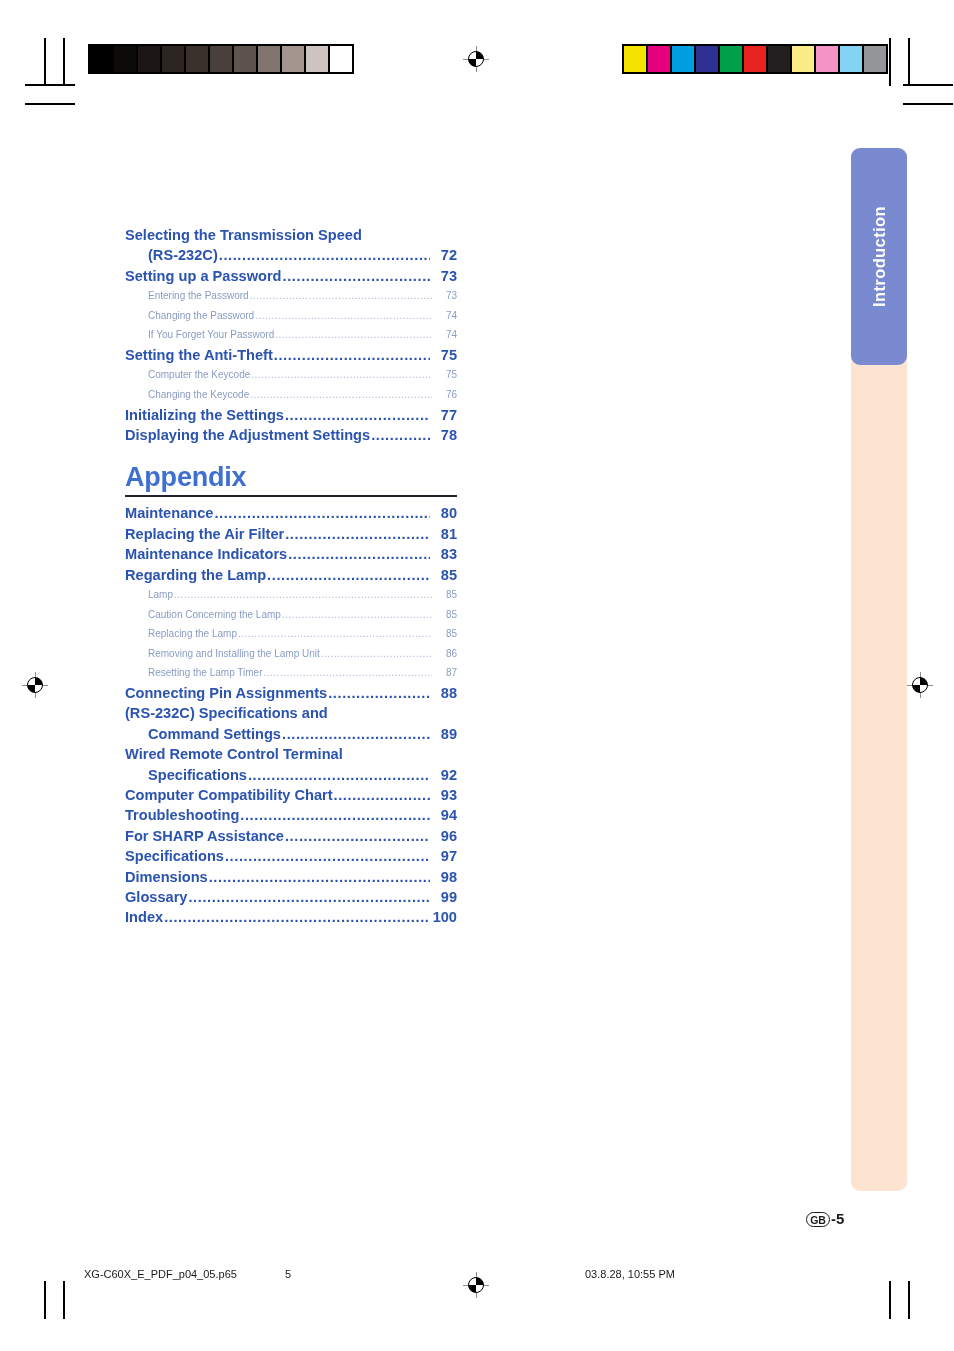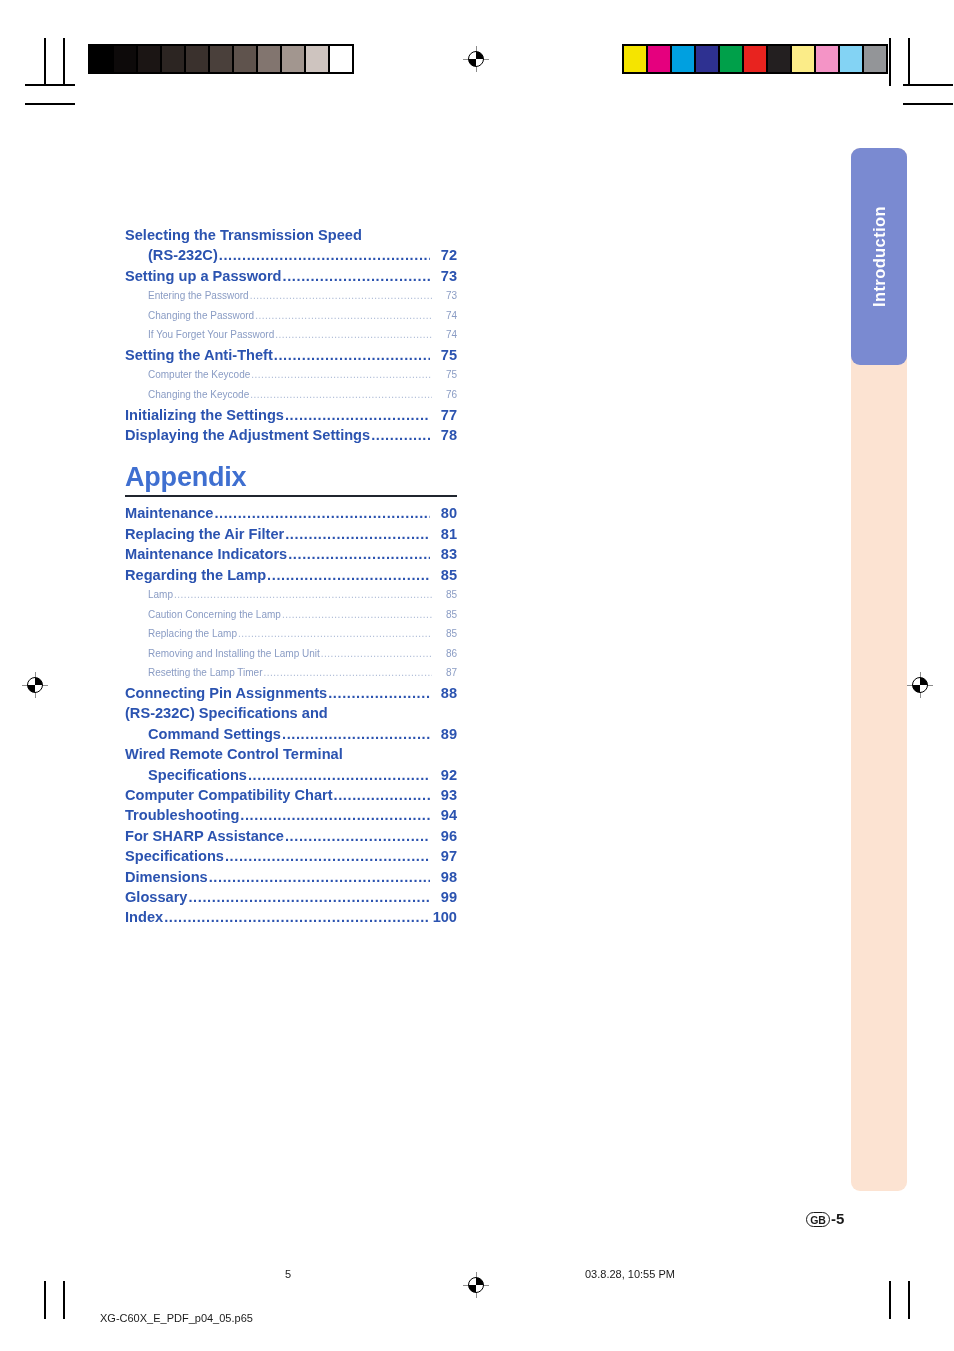--- a/index.html
+++ b/index.html
@@ -203,21 +203,21 @@
   #print-footer {
     position: absolute;
     left: 0;
     top: 1268px;
     width: 954px;
     height: 20px;
     font-size: 11px;
     color: #1a1a1a;
     font-family: "Liberation Sans", sans-serif;
   }
-  #print-footer .ff-file { position: absolute; left: 100px; top: 0; margin-top: 44px; }
+  #print-footer .ff-file { position: absolute; left: 84px; top: 0; }
   #print-footer .ff-page { position: absolute; left: 285px; top: 0; }
   #print-footer .ff-date { position: absolute; left: 585px; top: 0; }
 </style>
 </head>
 <body>
 
 <div>
 
   <div class="crop-line" style="left:44px; top:38px; width:2px; height:48px;"></div>
   <div class="crop-line" style="left:25px; top:84px; width:50px; height:2px;"></div>

